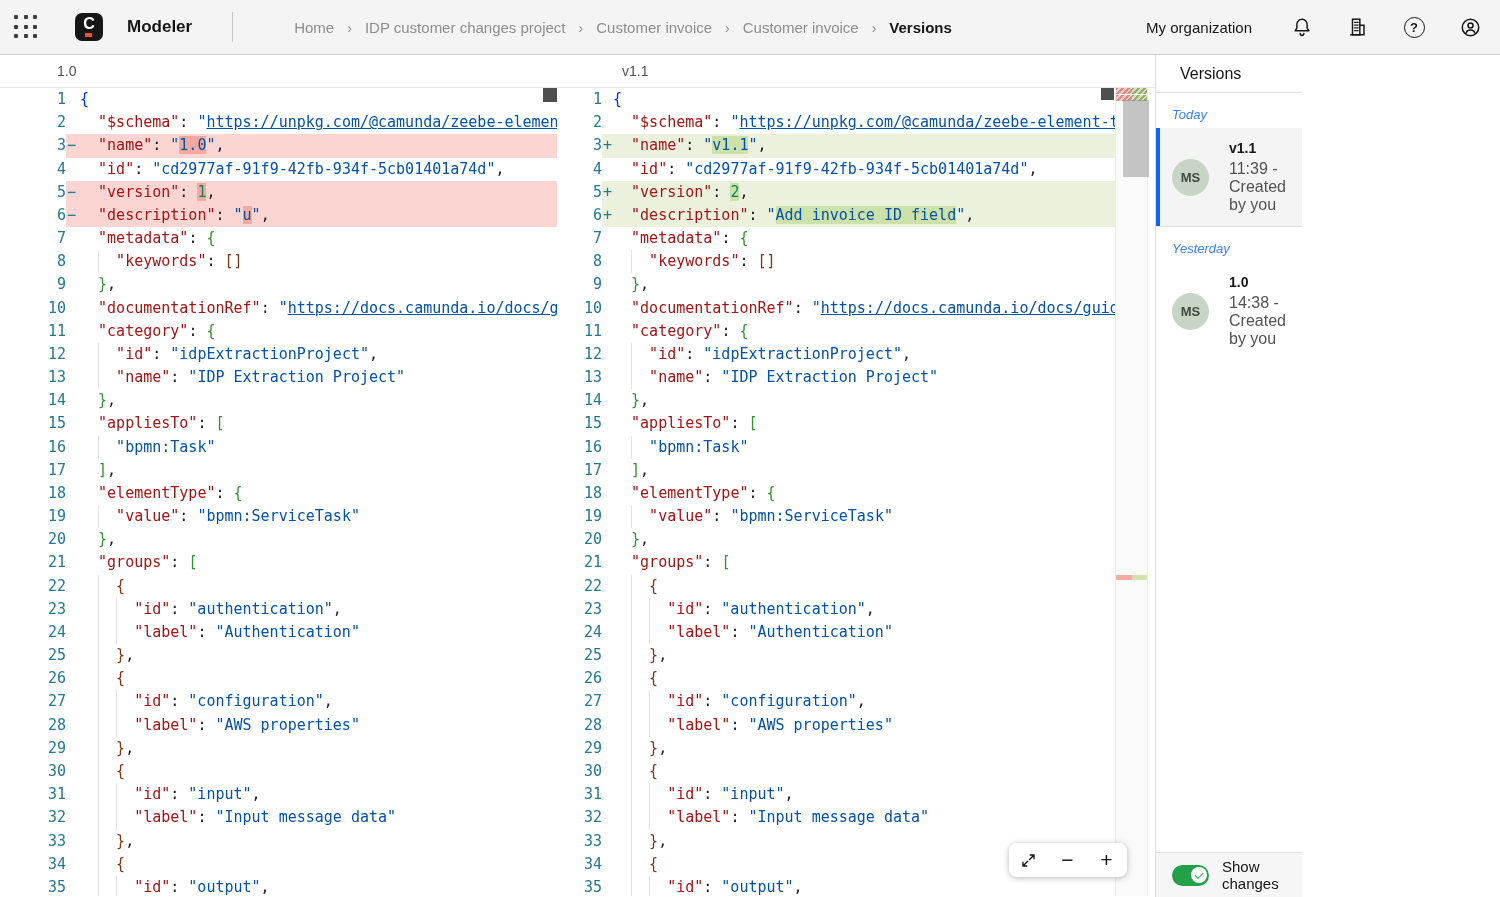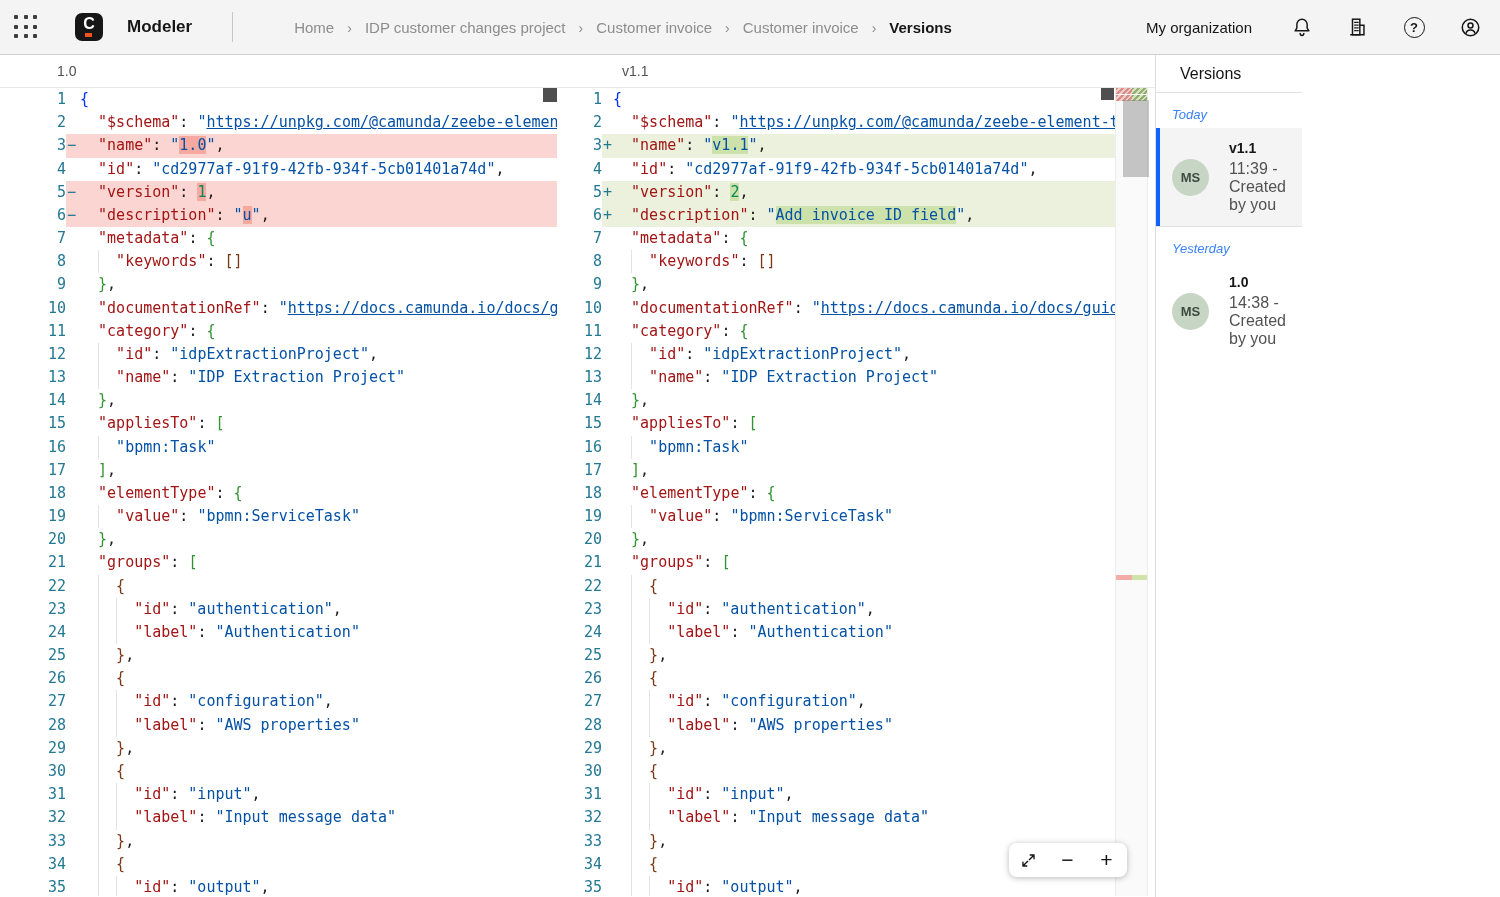--- a/index.html
+++ b/index.html
@@ -722,16 +722,22 @@
             <div class="sb-group-label">Yesterday</div>
             <div class="version-item">
               <span class="avatar">MS</span>
               <div class="vi-text">
                 <div class="vi-name">1.0</div>
                 <div class="vi-meta">14:38 - Created by you</div>
               </div>
             </div>
           </div>
         </div>
+      <div class="sb-footer">
+        <div class="toggle">
+          <span class="knob"></span>
+        </div>
+        <span class="toggle-label">Show changes</span>
+      </div>
     </div>
 
   </div>
 </div>
 
 </body></html>

